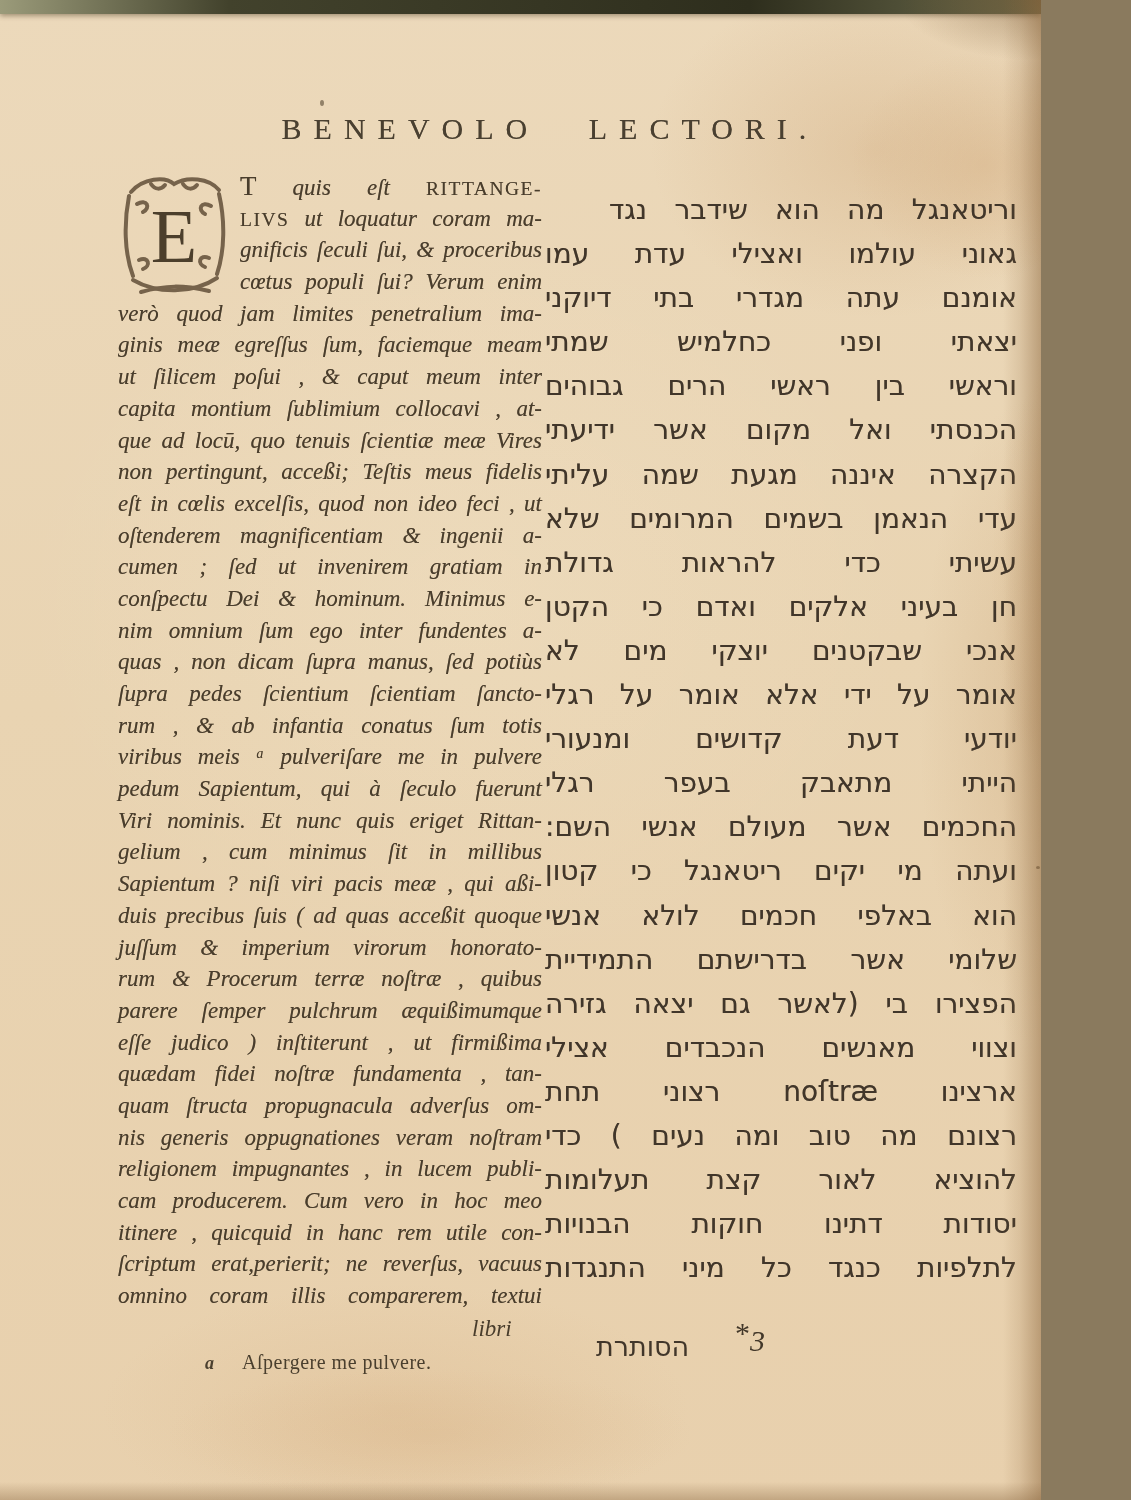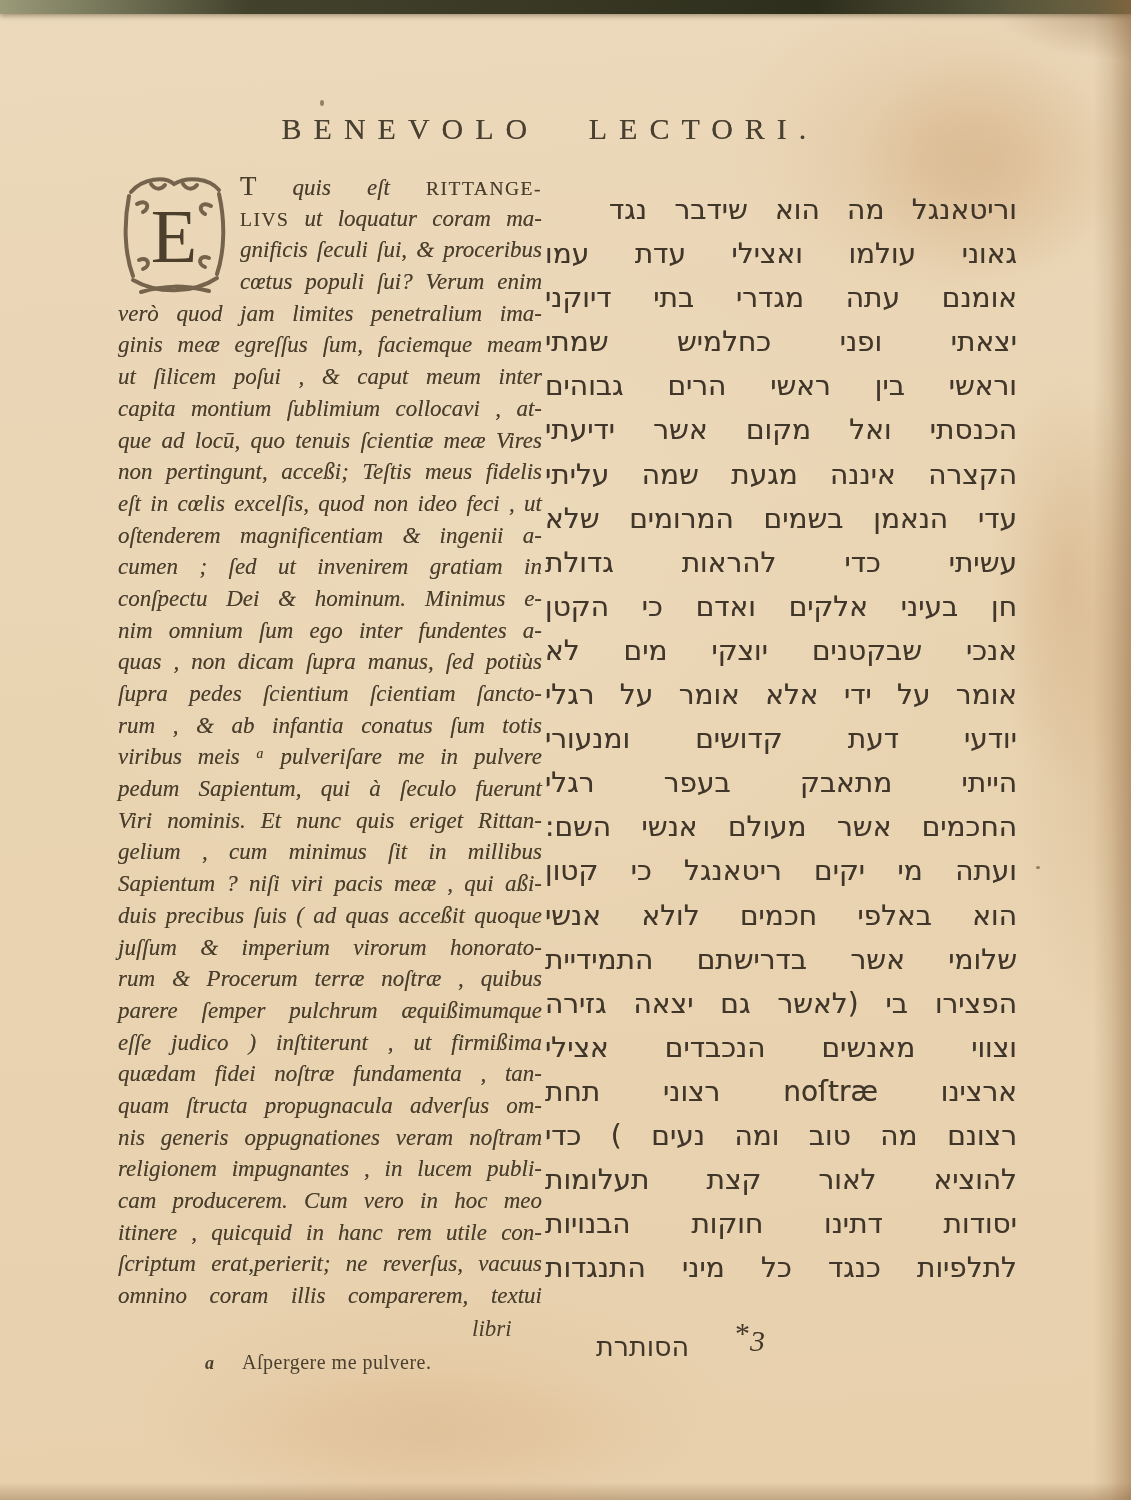--- a/index.html
+++ b/index.html
@@ -1,17 +1,17 @@
 <!DOCTYPE html>
 <html><head>
 <meta charset="utf-8">
 <style>
   html,body{margin:0;padding:0;background:#8a7a5e;}
   .page{
-    position:relative;width:1131px;height:1500px;overflow:hidden;
+    position:relative;width:1041px;height:1500px;overflow:hidden;
     background:
       radial-gradient(ellipse 320px 240px at 84% 10%, rgba(201,158,110,0.30), transparent 70%),
       radial-gradient(ellipse 160px 460px at 99% 48%, rgba(190,148,100,0.26), transparent 70%),
       radial-gradient(ellipse 420px 180px at 38% 94%, rgba(214,176,130,0.28), transparent 70%),
       radial-gradient(ellipse 600px 500px at 45% 40%, rgba(255,247,228,0.14), transparent 75%),
       linear-gradient(176deg,#ecd9bb 0%, #e9d4b2 45%, #e8d0ad 100%);
     font-family:"Liberation Serif","DejaVu Serif",serif;
   }
   .top-edge{position:absolute;top:0;left:0;width:100%;height:14px;
     background:linear-gradient(to right,#9b9b7a,#42422c 22%,#2e2e1d 72%,#6d6d4e);

